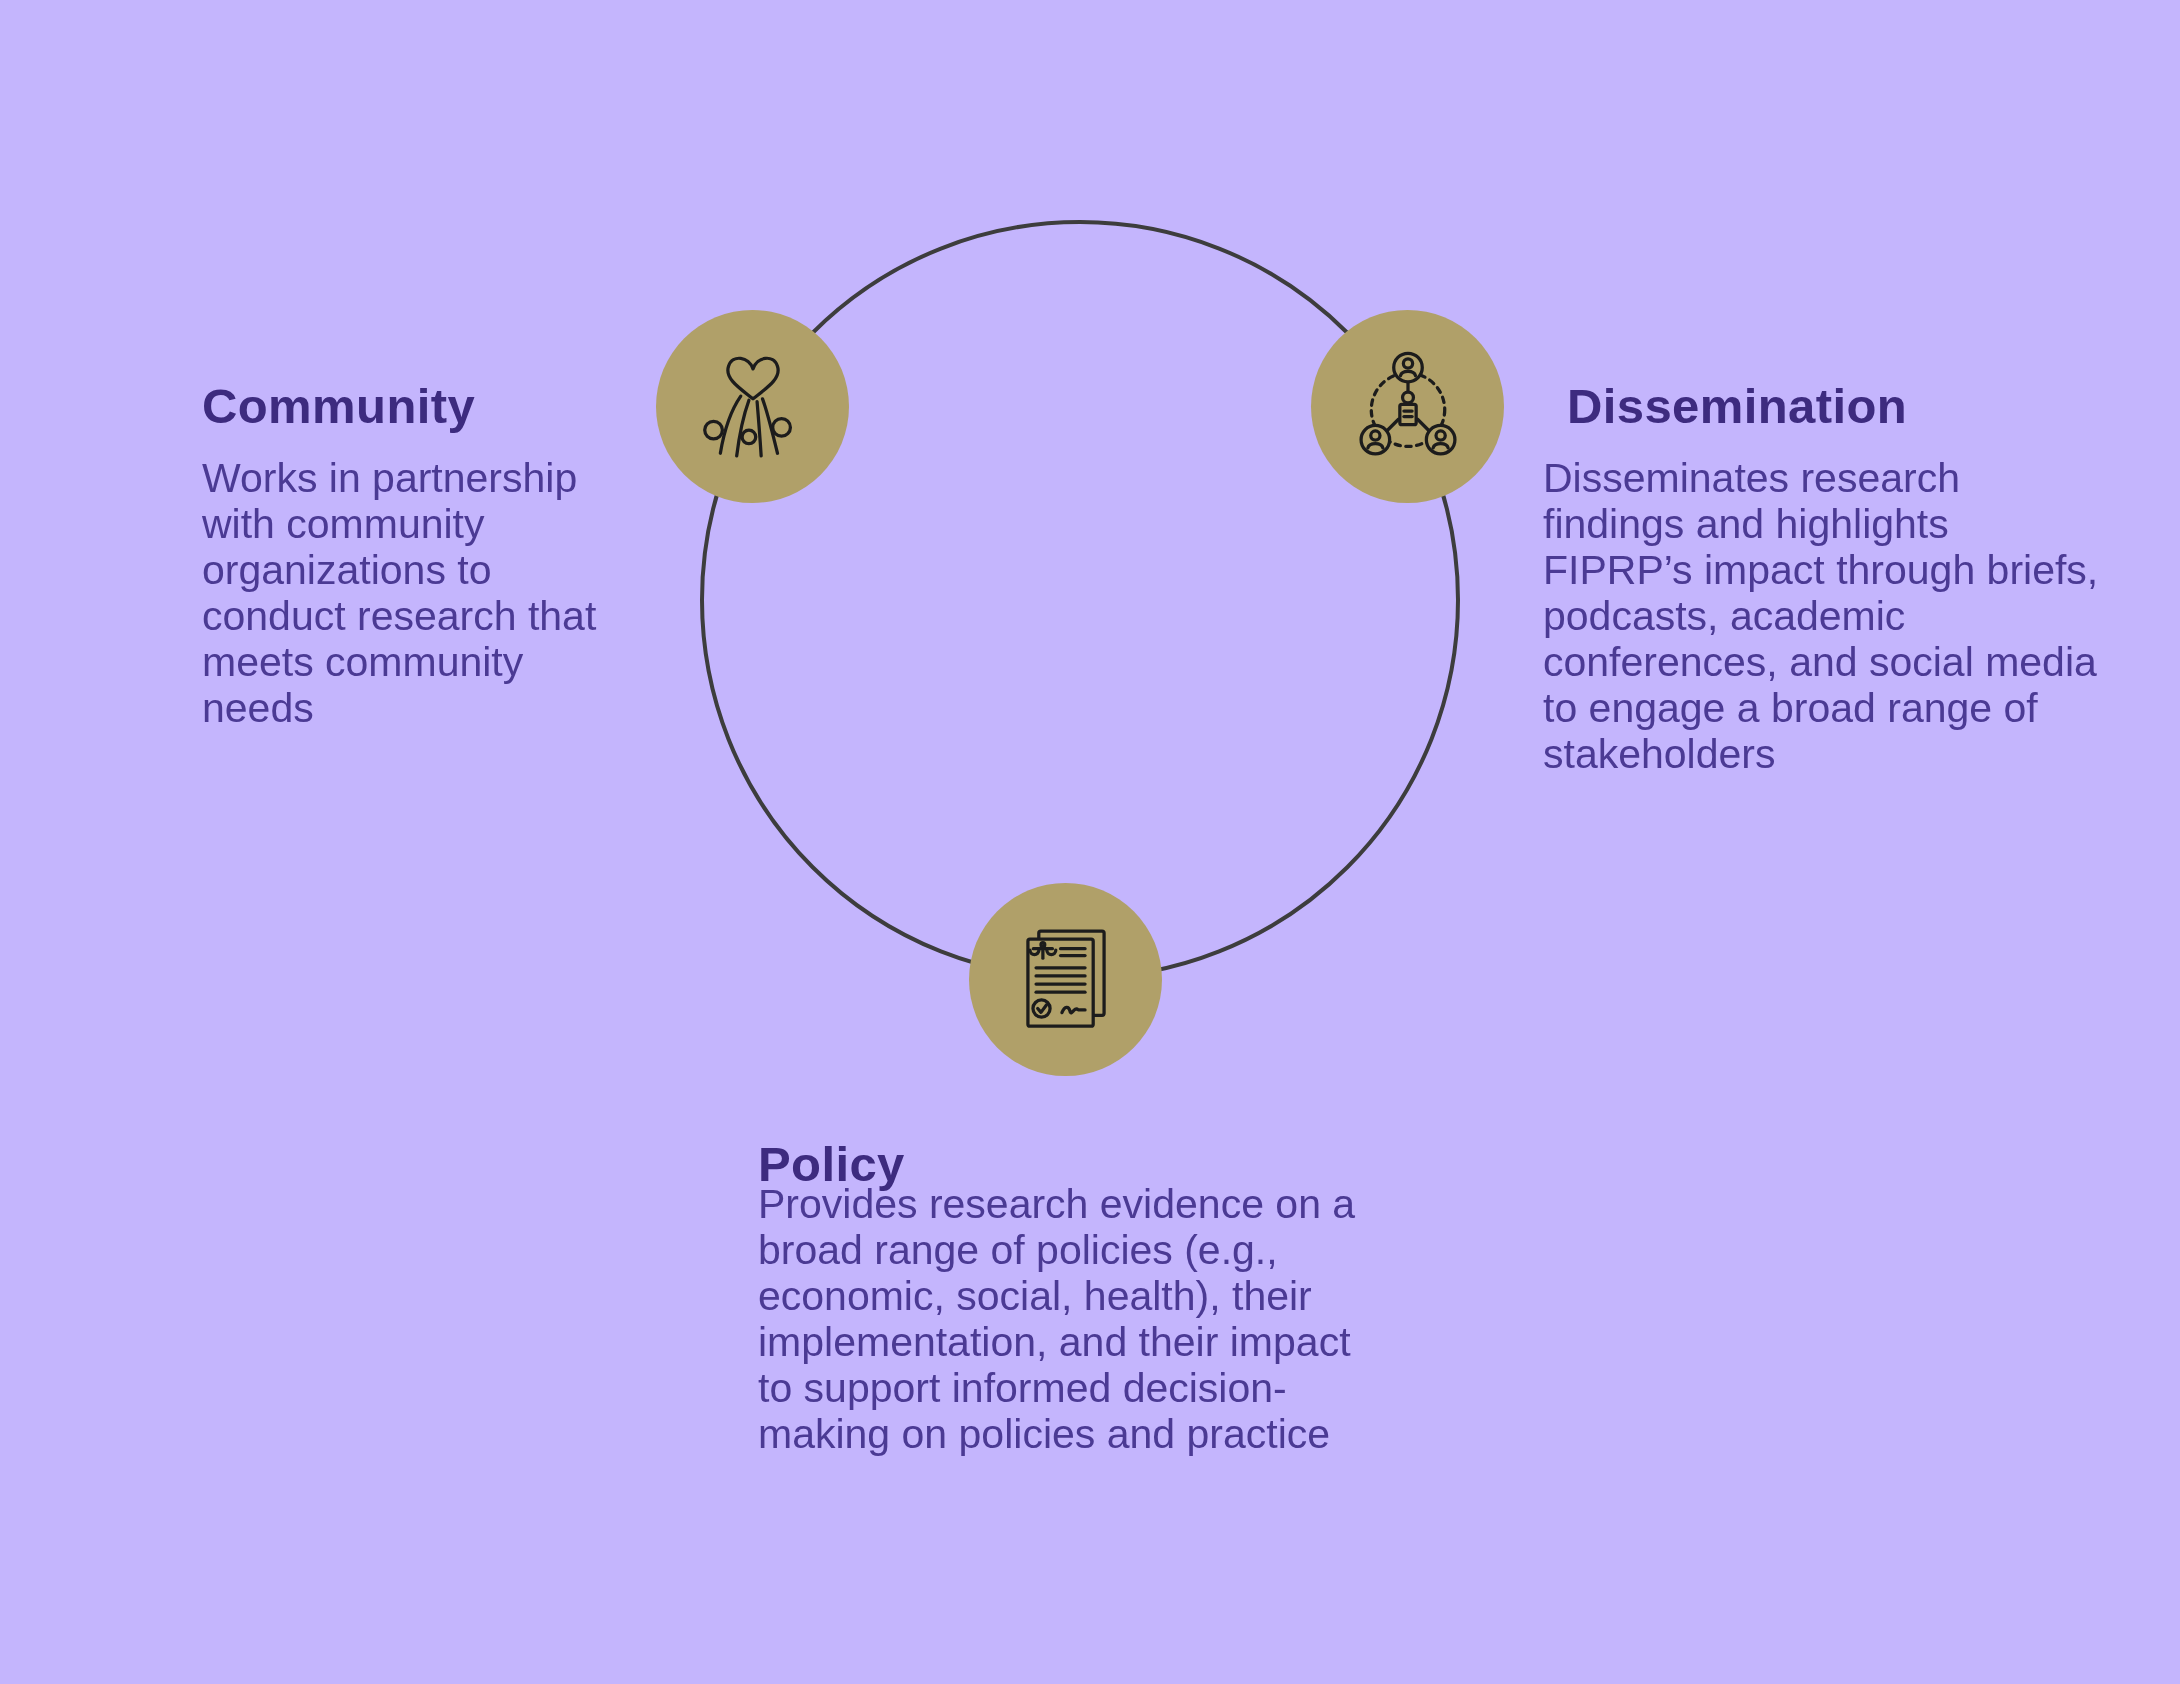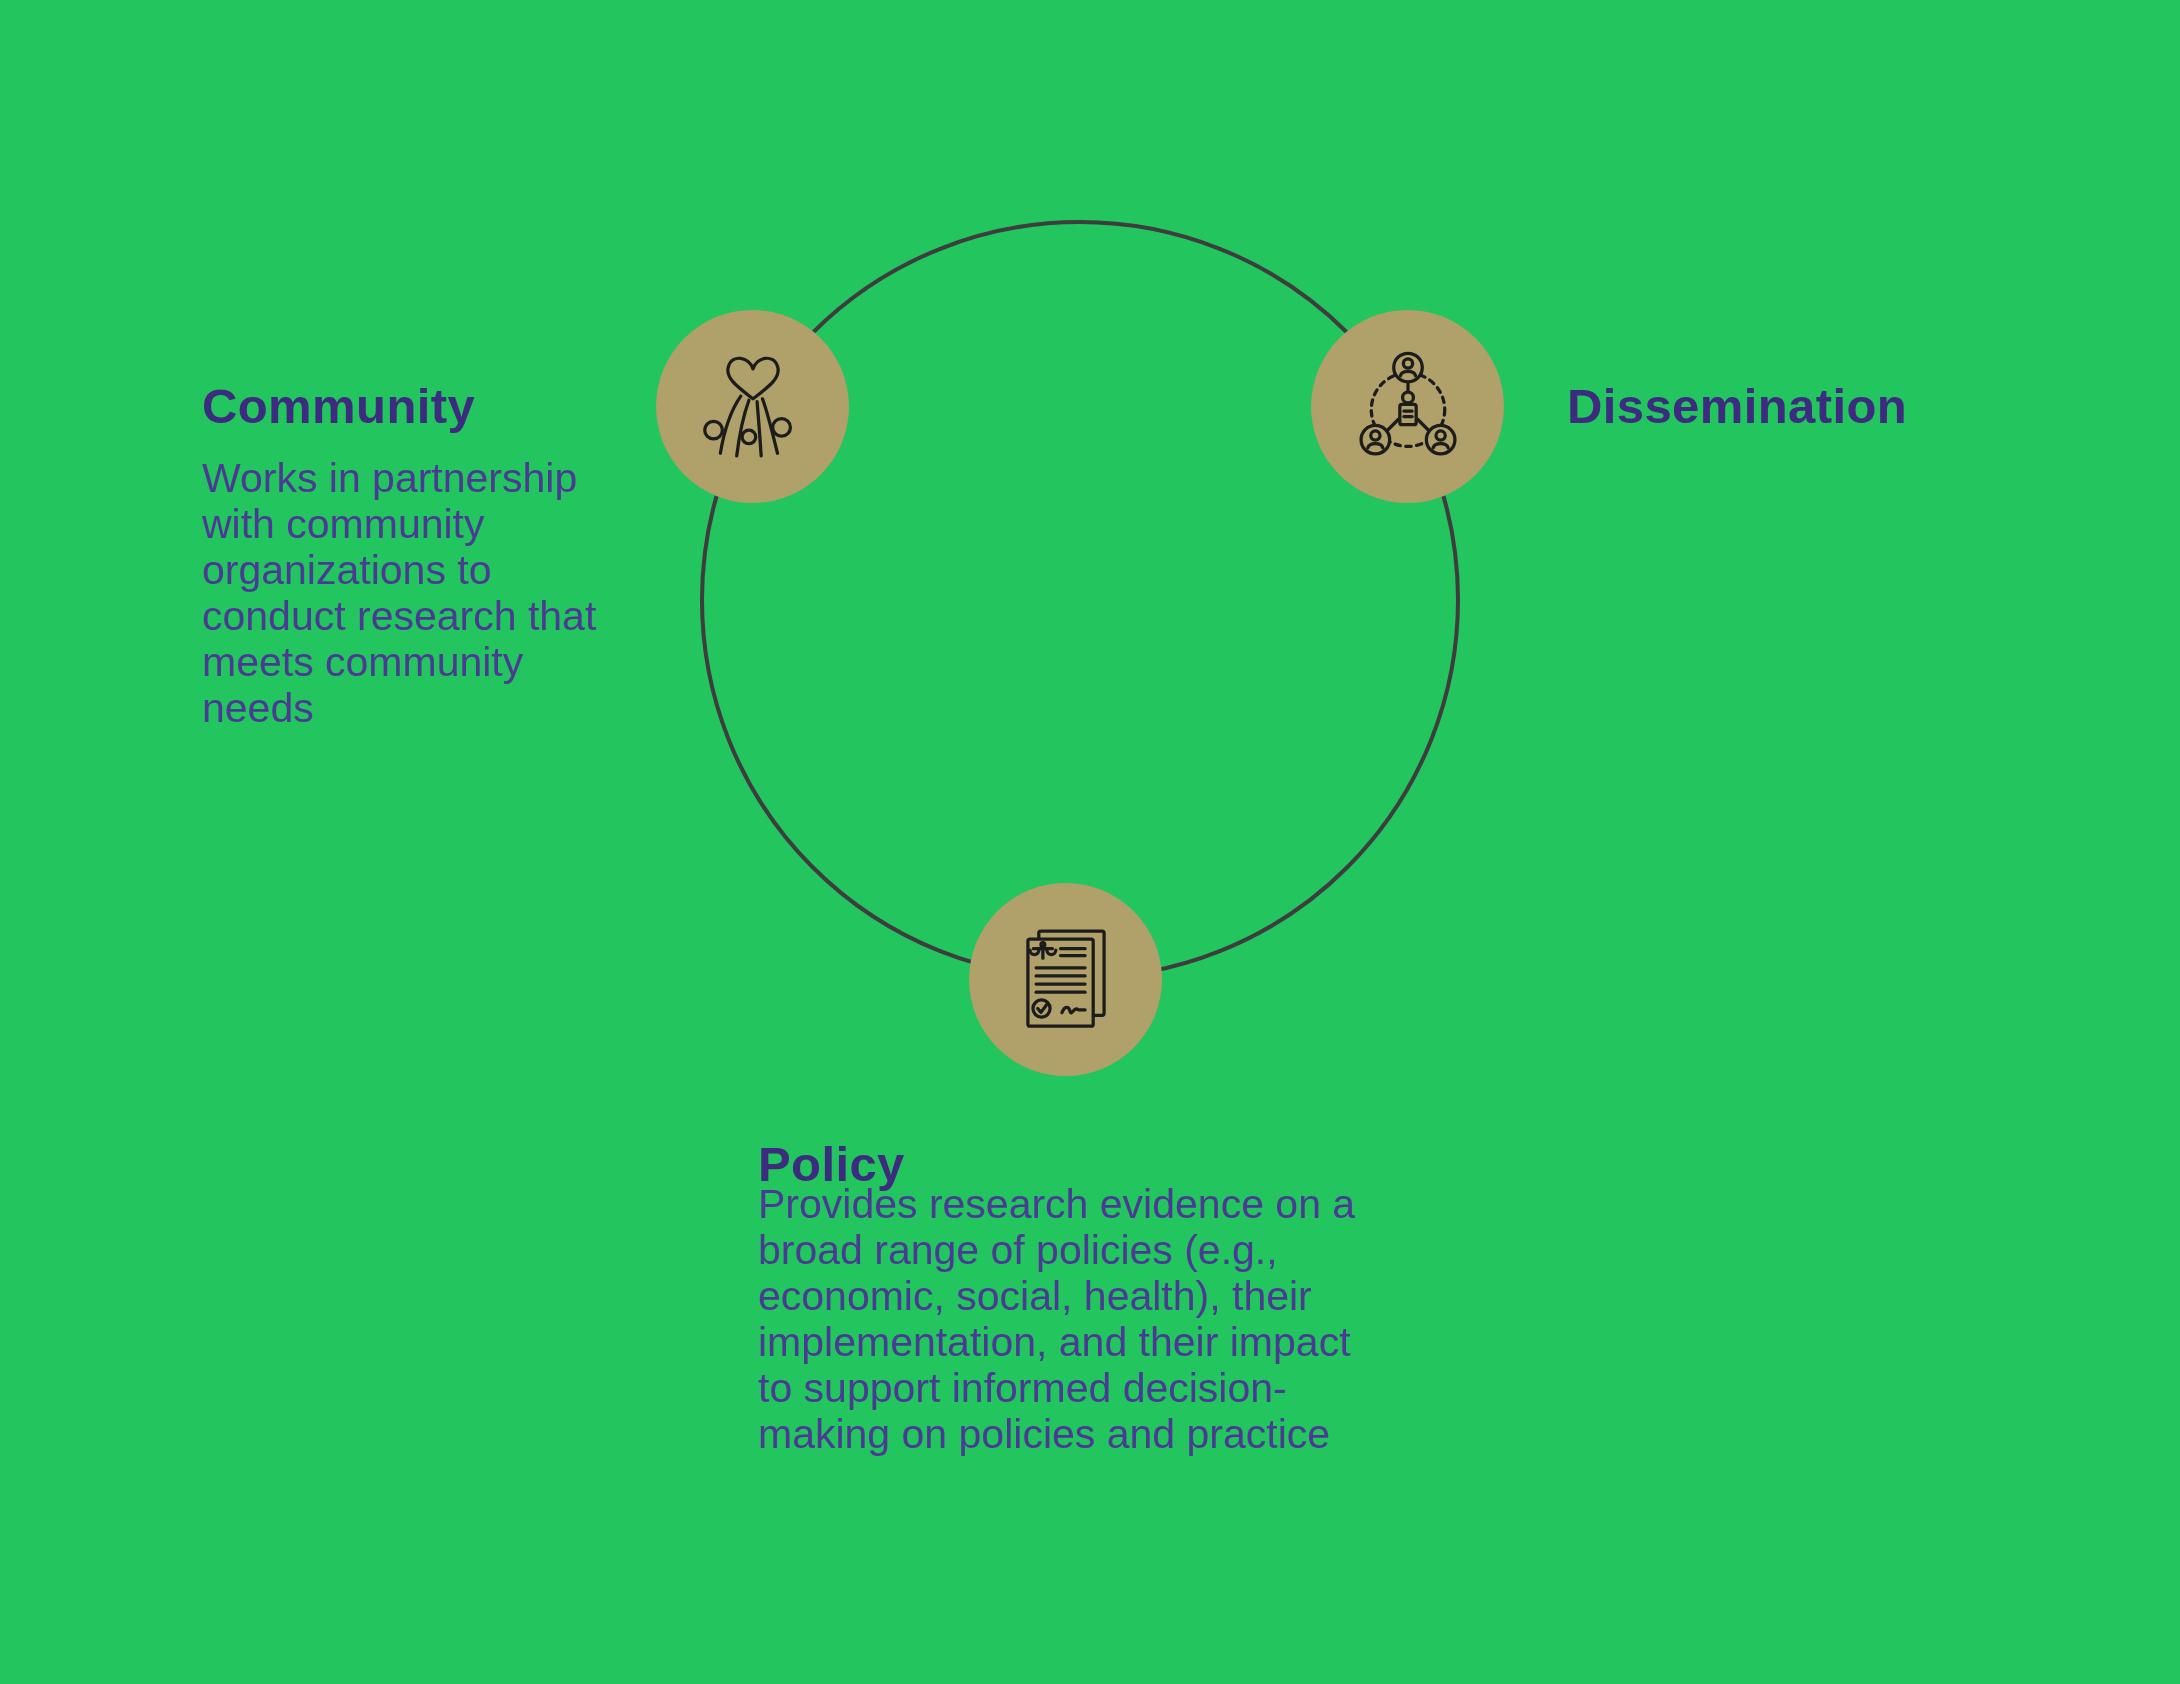--- a/index.html
+++ b/index.html
@@ -4,21 +4,21 @@
 <style>
   html, body {
     margin: 0;
     padding: 0;
     background: #ffffff;
   }
   #canvas {
     position: relative;
     width: 2181px;
     height: 1685px;
-    background: #22c55e;
+    background: #c4b5fd;
     overflow: hidden;
     font-family: "Liberation Sans", "DejaVu Sans", sans-serif;
   }
 
   
   .ring {
     position: absolute;
     left: 700px;
     top: 220px;
     width: 760px;
@@ -155,18 +155,19 @@
       <path class="icon-art" d="M29.2 71 L31.6 73.8 L35.6 68.4"></path>
 
       <path class="icon-art" d="M47 74 C49 69 52 69 53 73 C54 77 56 69 59 72 L64 72"></path>
     </svg>
   </div>
 
   <h2 class="section-title" id="title-community">Community</h2>
   <p class="section-desc" id="desc-community">Works in partnership with community organizations to conduct research that meets community needs</p>
 
   <h2 class="section-title" id="title-dissemination">Dissemination</h2>
+  <p class="section-desc" id="desc-dissemination">Disseminates research findings and highlights FIPRP’s impact through briefs, podcasts, academic conferences, and social media to engage a broad range of stakeholders</p>
 
   <h2 class="section-title" id="title-policy">Policy</h2>
   <p class="section-desc" id="desc-policy">Provides research evidence on a broad range of policies (e.g., economic, social, health), their implementation, and their impact to support informed decision-making on policies and practice</p>
 
 </div>
 
 
 </body></html>

